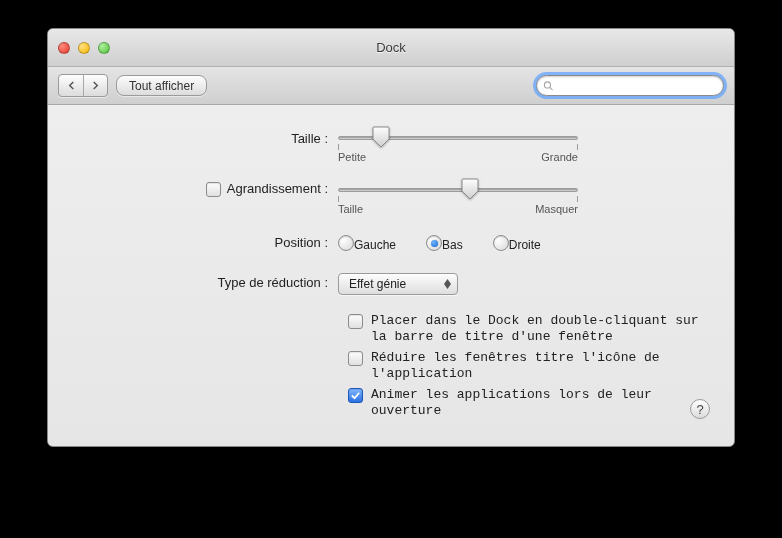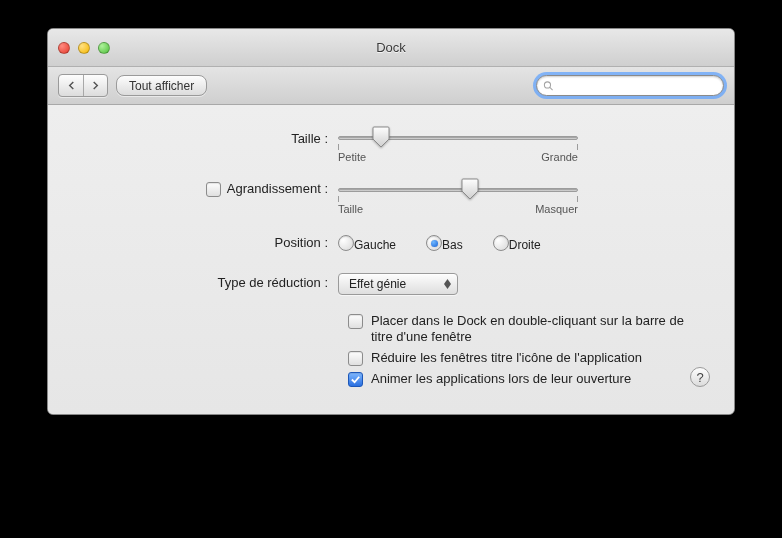--- a/index.html
+++ b/index.html
@@ -165,21 +165,21 @@
     border: 1px solid #8c8c8c; border-radius: 3px;
     background: linear-gradient(#fdfdfd,#e0e0e0);
     box-shadow: inset 0 1px 1px rgba(0,0,0,0.1);
     display: flex; align-items: center; justify-content: center;
   }
   .cb.checked {
     background: linear-gradient(#7fb8ff,#2a6fe0);
     border-color: #1d57b8;
   }
   .cb.checked svg { width: 11px; height: 11px; }
-  .cblabel { font-size: 13px; color: #222; line-height: 16px; }
+  .cblabel { font-size: 13px; color: #222; line-height: 16px; font-family: Liberation Mono, monospace; }
   .helpbtn {
     position: absolute; right: -6px; bottom: 0;
     width: 20px; height: 20px; border-radius: 50%;
     border: 1px solid #9a9a9a;
     background: linear-gradient(#fdfdfd,#dcdcdc);
     display: flex; align-items: center; justify-content: center;
     font-size: 13px; color: #444;
   }
 </style>
 </head>

